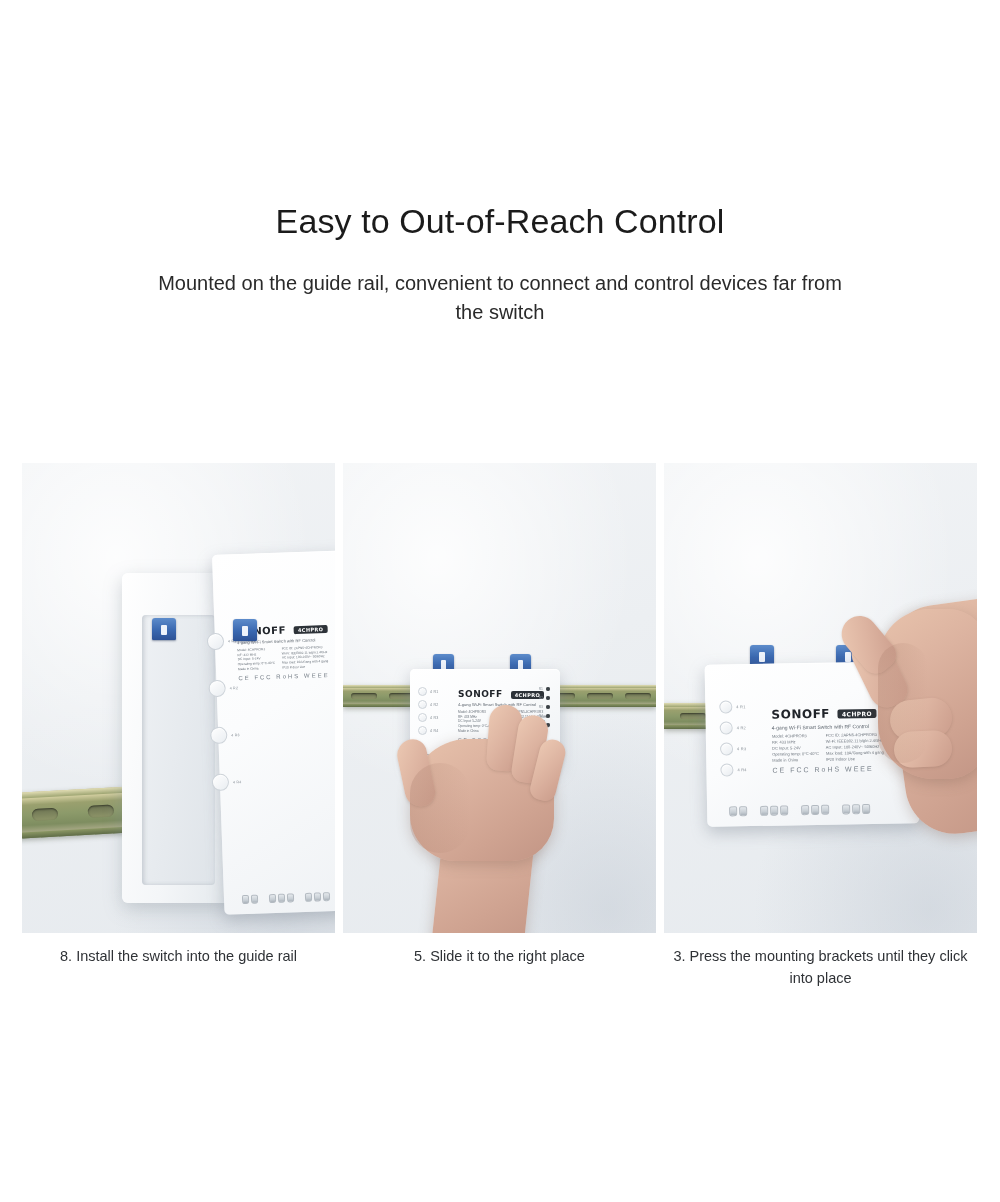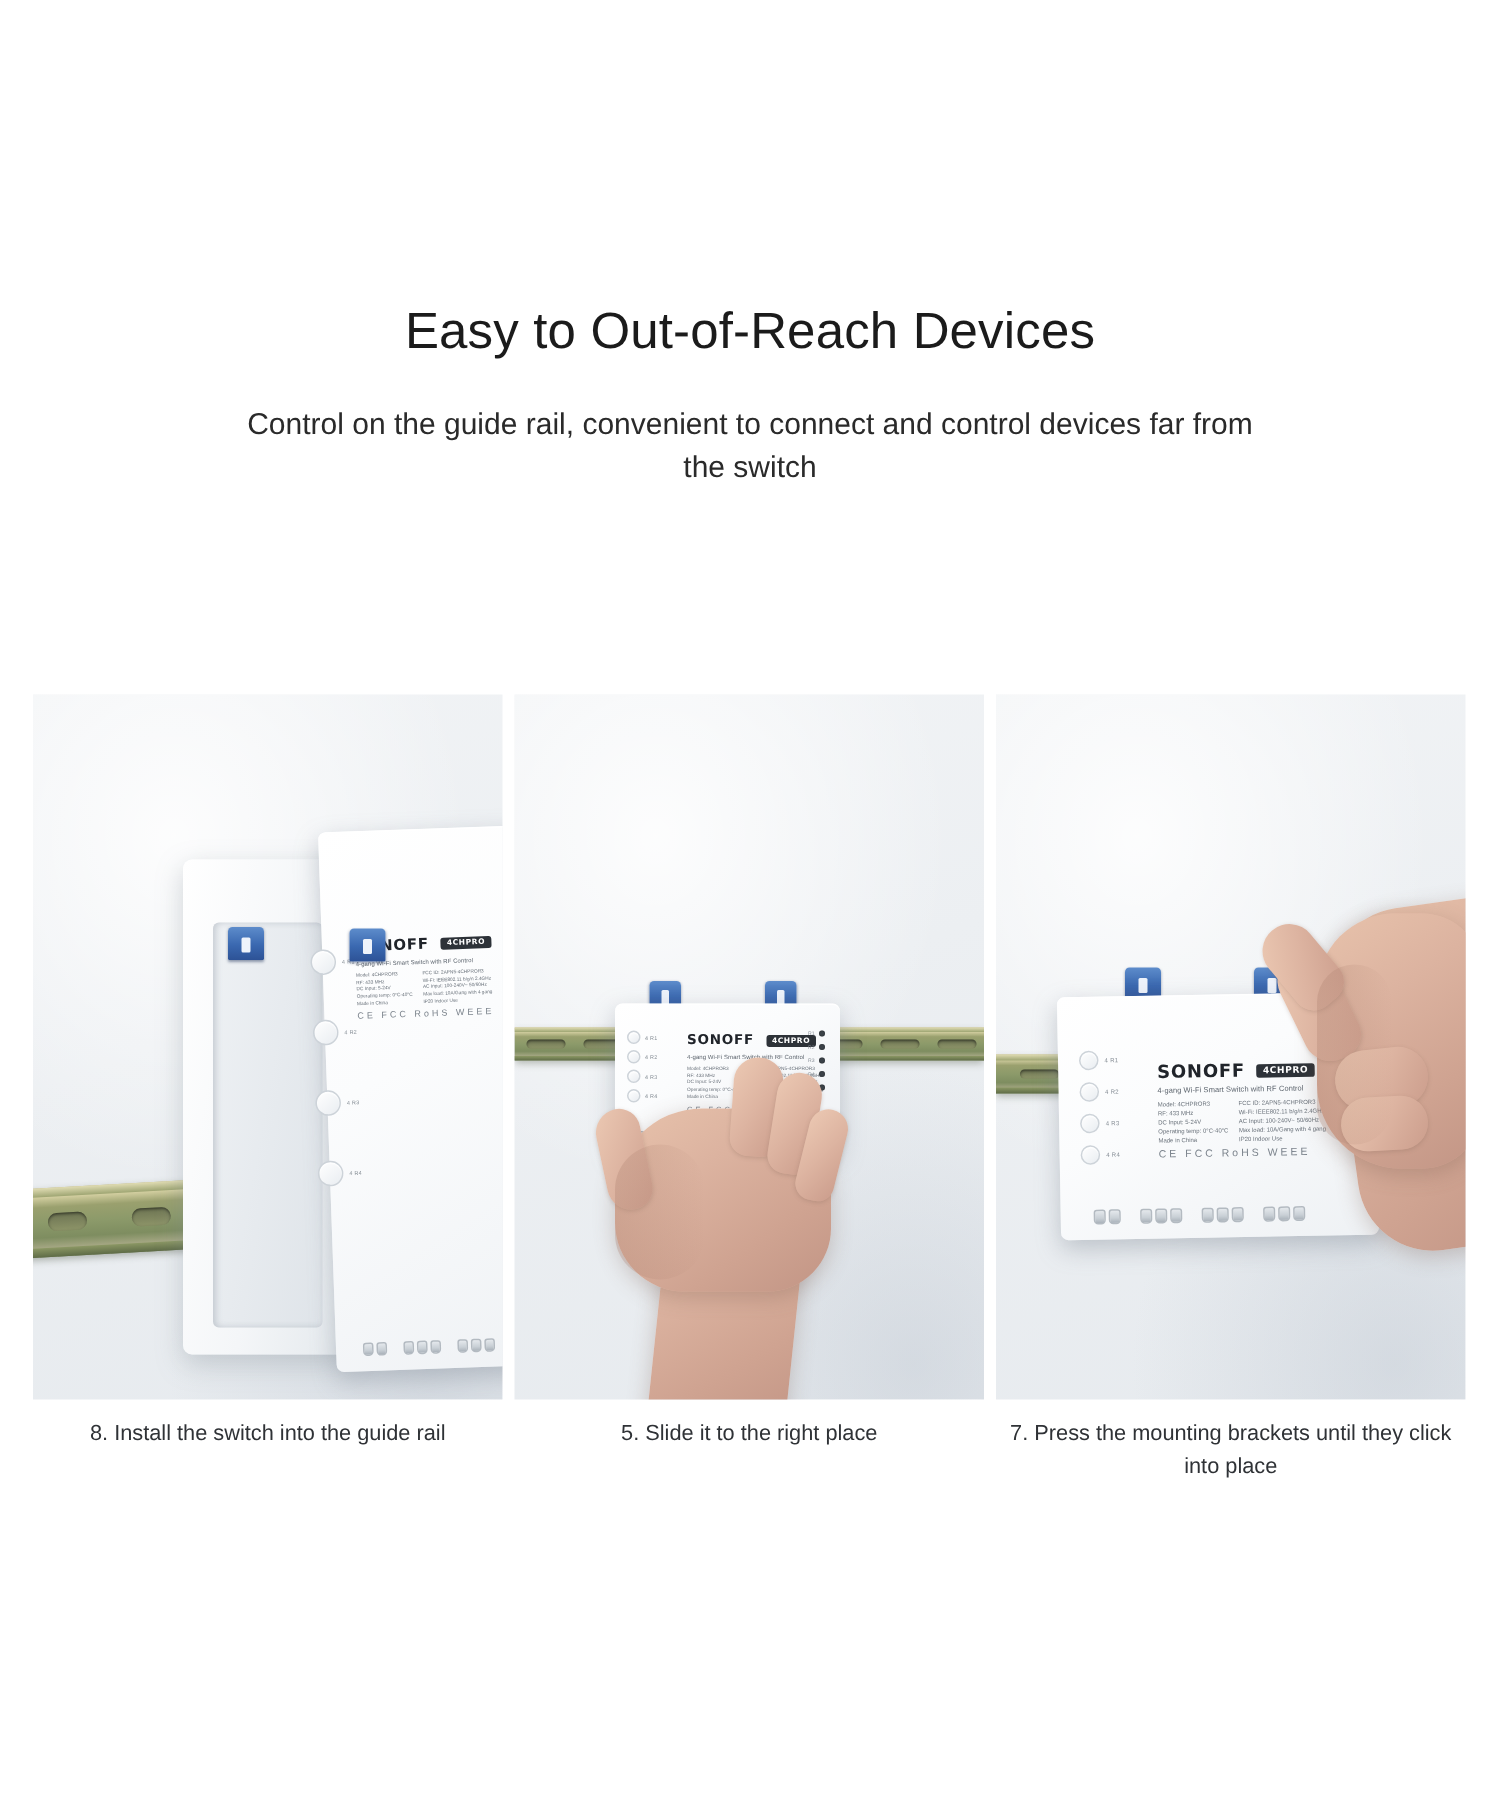--- a/index.html
+++ b/index.html
@@ -244,22 +244,22 @@
     line-height: 1.5;
     padding: 0 6px;
   }
 </style>
 </head>
 <body>
 
 <div class="page">
 
   <div class="heading-block">
-    <h1 class="headline">Easy to Out-of-Reach Devices</h1>
-    <p class="subhead">Control on the guide rail, convenient to connect and control devices far from the switch</p>
+    <h1 class="headline">Easy to Out-of-Reach Control</h1>
+    <p class="subhead">Mounted on the guide rail, convenient to connect and control devices far from the switch</p>
   </div>
 
   <div class="panels">
 
     <div class="panel">
       <div class="wall-shade"></div>
 
       <div class="rail" style="left:-8px; top:330px; width:246px; height:46px; transform:rotate(-3.2deg); transform-origin:left center;">
         <div class="rail-lip-top"></div>
         <div class="rail-lip-bottom"></div>
@@ -597,16 +597,16 @@
                     transform:rotate(-3deg);"></div>
         <div class="finger-shade" style="left:214px; top:180px; width:50px; height:120px; border-radius:30px;"></div>
       </div>
     </div>
 
   </div>
 
   <div class="captions">
     <div class="caption">8. Install the switch into the guide rail</div>
     <div class="caption">5. Slide it to the right place</div>
-    <div class="caption">7. Press the mounting brackets until they click into place</div>
+    <div class="caption">3. Press the mounting brackets until they click into place</div>
   </div>
 
 </div>
 
 </body></html>

